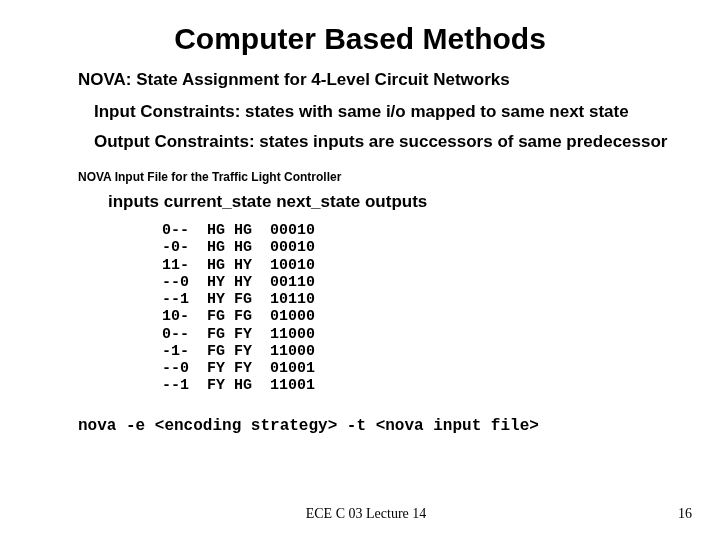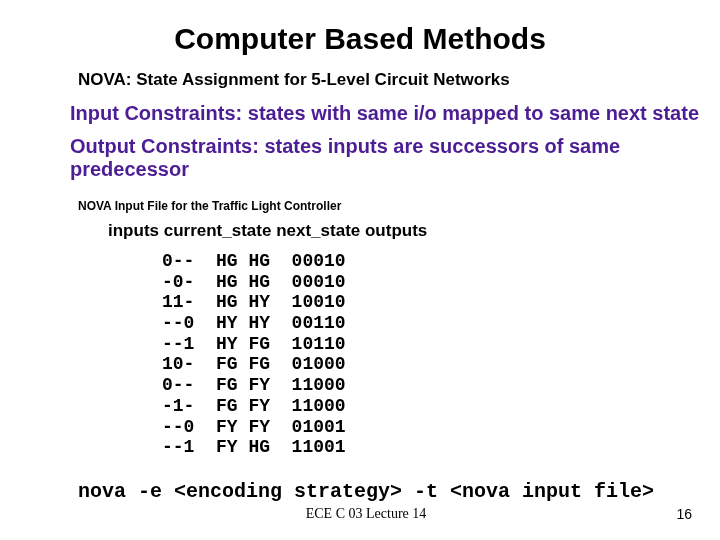--- a/index.html
+++ b/index.html
@@ -23,81 +23,81 @@
     font-family: Arial, Helvetica, sans-serif;
   }
   .subtitle {
     font-size: 17px;
     font-weight: bold;
     margin-left: 78px;
     margin-bottom: 12px;
     font-family: Arial, Helvetica, sans-serif;
   }
   .constraint {
-    font-size: 20px;
+    font-size: 17px;
     font-weight: bold;
-    color: #4c1d95;
-    margin-left: 70px;
+    color: #000000;
+    margin-left: 94px;
     margin-bottom: 10px;
     font-family: Arial, Helvetica, sans-serif;
   }
   .section-label {
     font-size: 12px;
     font-weight: bold;
     margin-left: 78px;
     margin-top: 18px;
     margin-bottom: 8px;
     font-family: Arial, Helvetica, sans-serif;
   }
   .table-header {
     font-size: 17px;
     font-weight: bold;
     margin-left: 108px;
     margin-bottom: 10px;
     font-family: Arial, Helvetica, sans-serif;
   }
   .data-block {
     font-family: "Courier New", Courier, monospace;
-    font-size: 18px;
+    font-size: 15px;
     font-weight: bold;
     white-space: pre;
     margin-left: 162px;
     line-height: 1.15;
     margin-bottom: 22px;
   }
   .command {
     font-family: "Courier New", Courier, monospace;
-    font-size: 20px;
+    font-size: 16px;
     font-weight: bold;
     margin-left: 78px;
     margin-bottom: 18px;
   }
   .footer-center {
     position: absolute;
     bottom: 18px;
     left: 12px;
     right: 0;
     text-align: center;
     font-size: 14px;
     font-family: "Times New Roman", Times, serif;
   }
   .footer-right {
     position: absolute;
     bottom: 18px;
     right: 28px;
     font-size: 14px;
-    font-family: Liberation Sans, sans-serif;
+    font-family: Liberation Serif, serif;
   }
 </style>
 </head>
 <body>
 
 <div class="title">Computer Based Methods</div>
 
-<div class="subtitle">NOVA: State Assignment for 5-Level Circuit Networks</div>
+<div class="subtitle">NOVA: State Assignment for 4-Level Circuit Networks</div>
 
 <div class="constraint">Input Constraints: states with same i/o mapped to same next state</div>
 <div class="constraint">Output Constraints: states inputs are successors of same predecessor</div>
 
 <div class="section-label">NOVA Input File for the Traffic Light Controller</div>
 
 <div class="table-header">inputs  current_state  next_state  outputs</div>
 
 <div class="data-block">0--  HG HG  00010
 -0-  HG HG  00010

